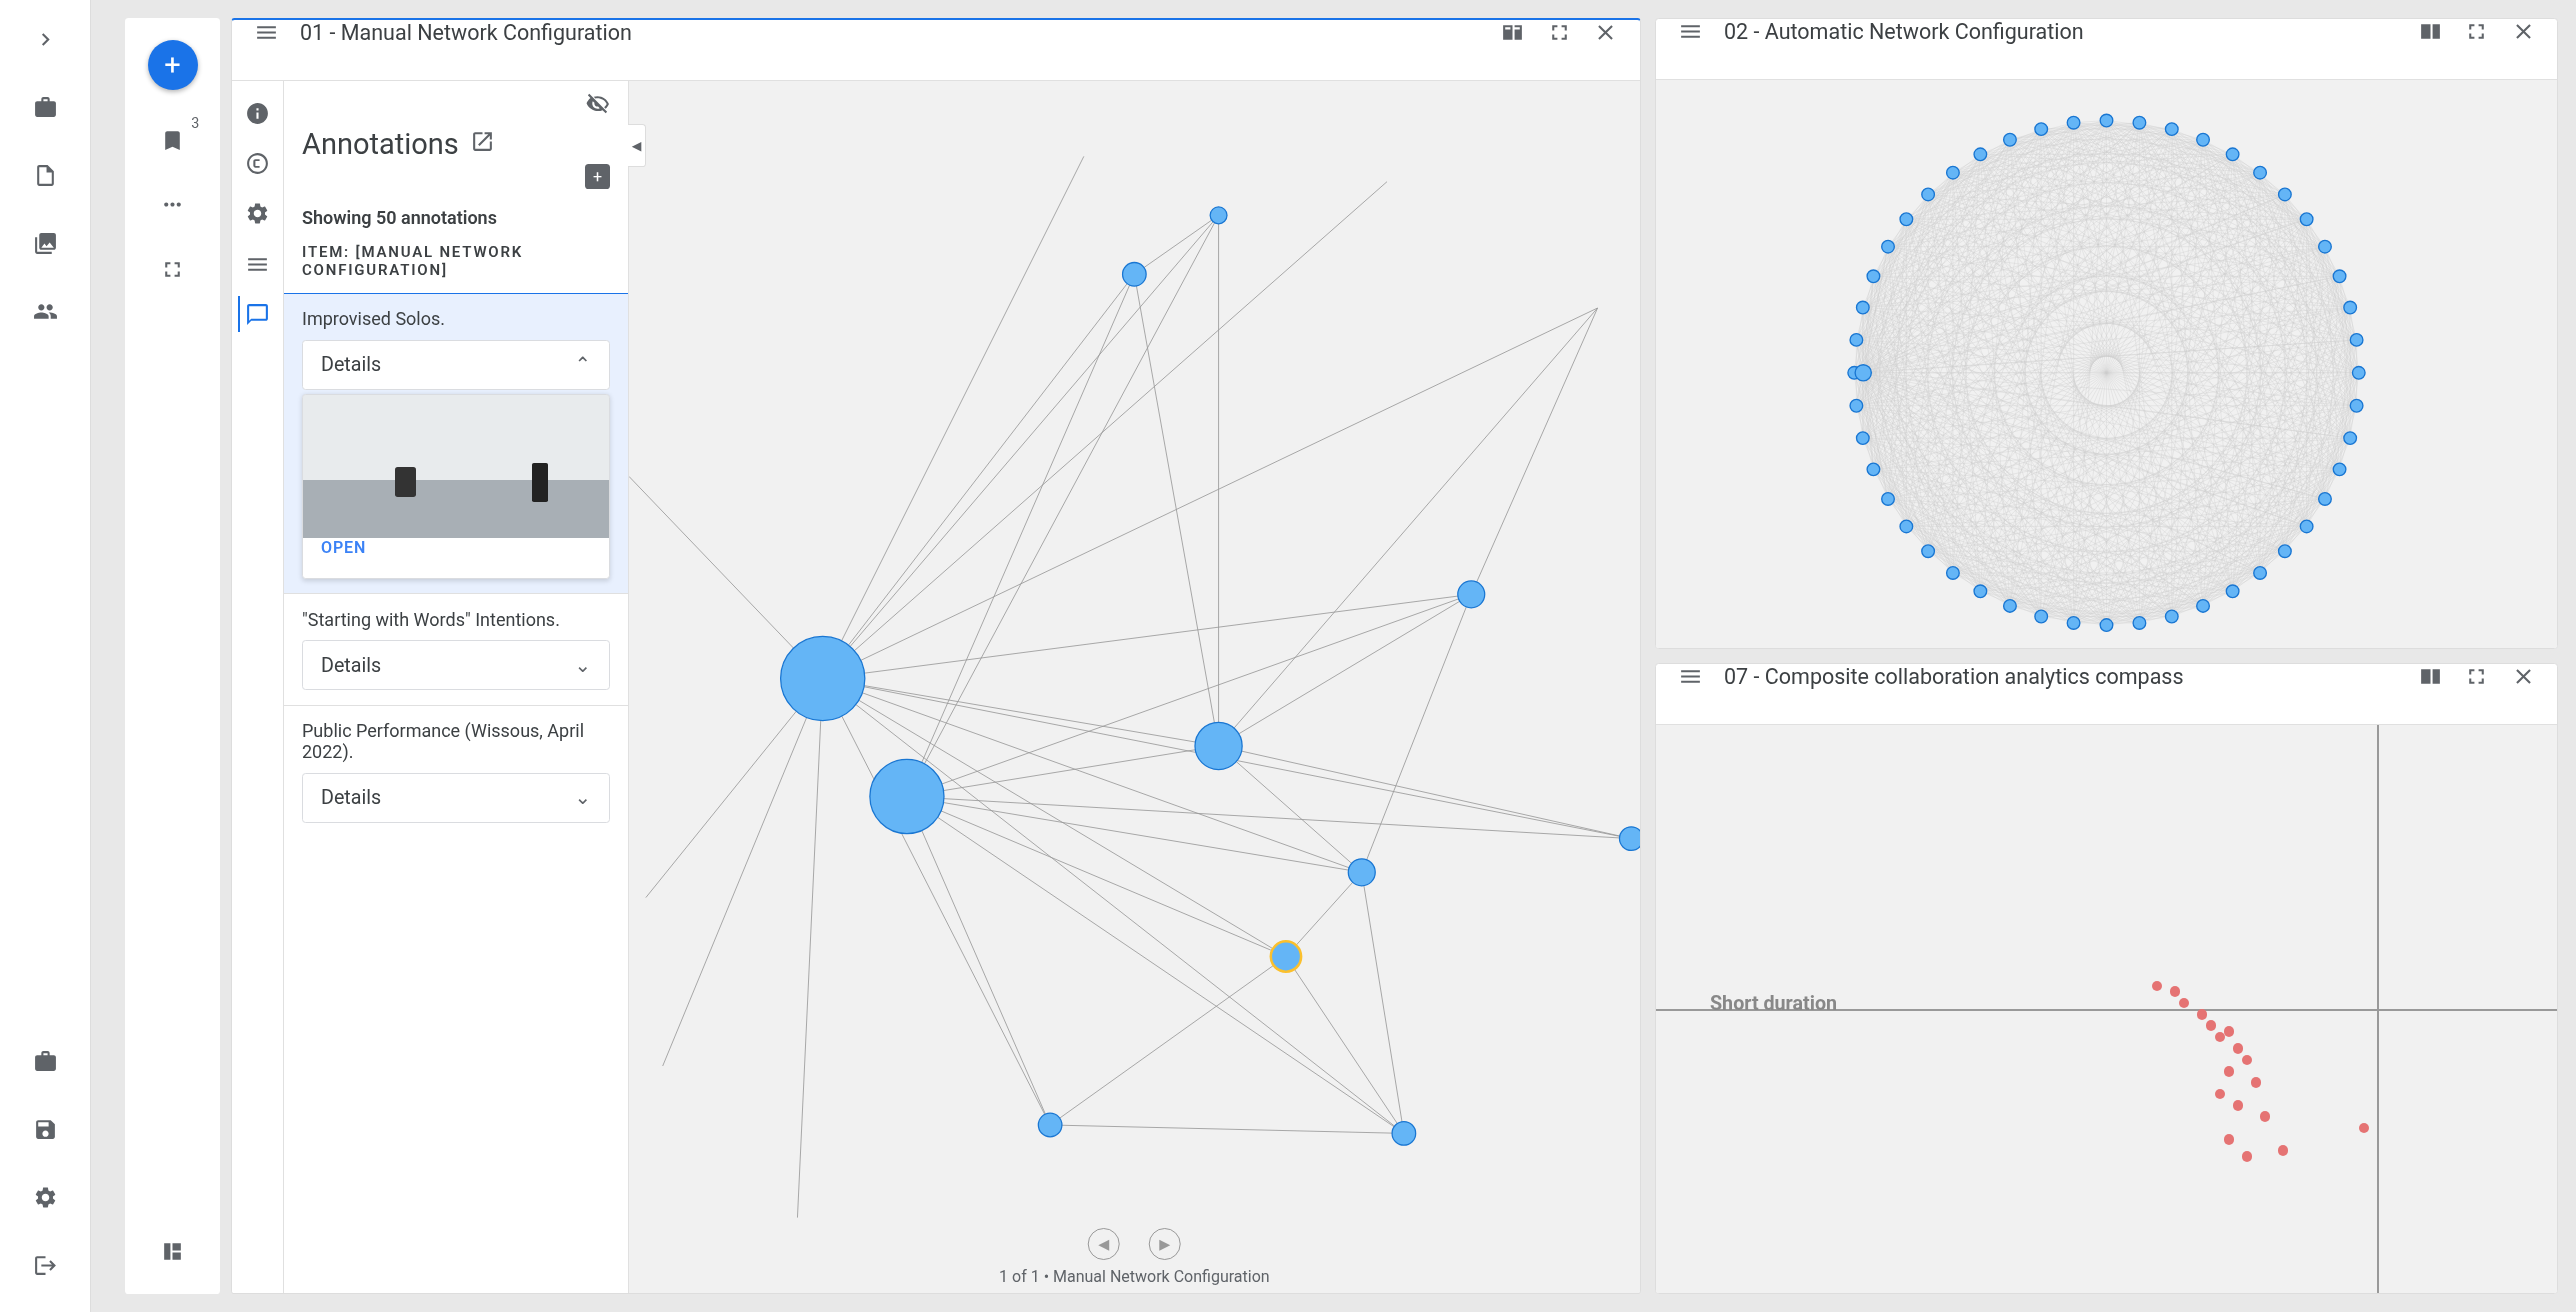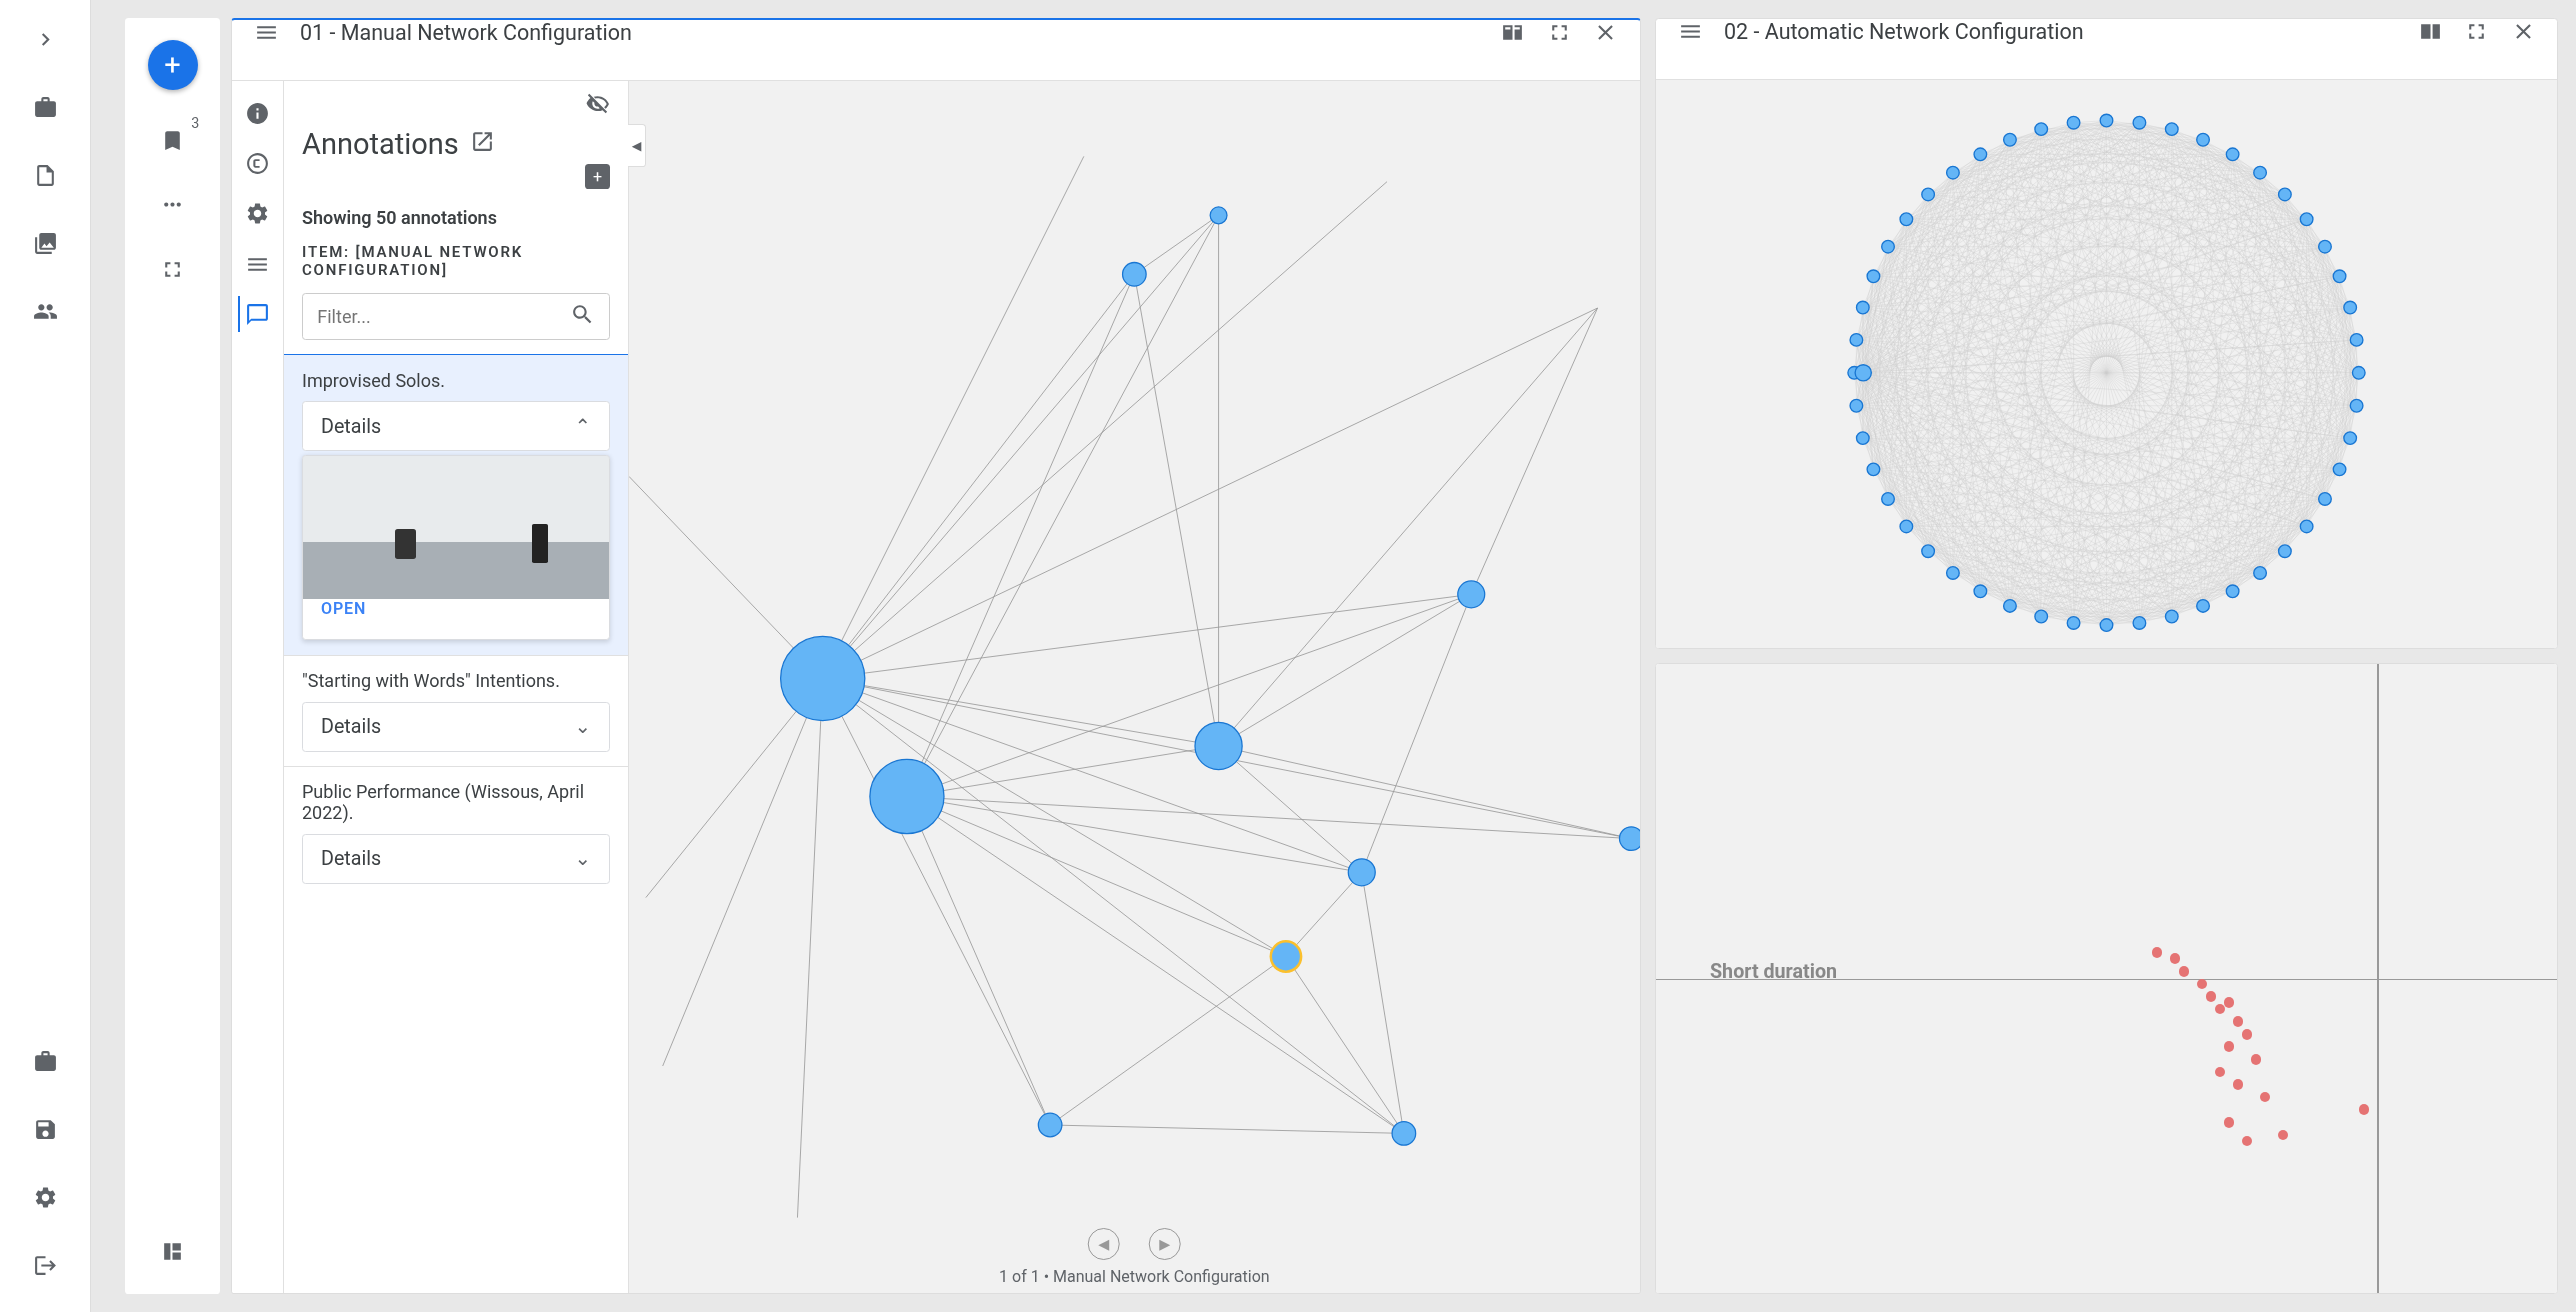--- a/index.html
+++ b/index.html
@@ -230,28 +230,20 @@
           <span>Annotations</span>
           <span class="open-new"><svg class="icon-svg" viewBox="0 0 24 24">
                 <path fill="currentColor" d="M19 19H5V5h7V3H5c-1.1 0-2 .9-2 2v14c0 1.1.9 2 2 2h14c1.1 0 2-.9 2-2v-7h-2v7zM14 3v2h3.59l-9.83 9.83 1.41 1.41L19 6.41V10h2V3h-7z"></path>
               </svg></span>
         </div>
         <div class="anno-add-row">
             <div class="add-box">+</div>
           </div>
         <div class="anno-count">Showing 50 annotations</div>
         <div class="anno-item-label">ITEM: [MANUAL NETWORK CONFIGURATION]</div>
-        <div class="filter-row">
-          <div class="filter-box">
-            <input type="text" placeholder="Filter..." style="">
-            <span class="search-ic"><svg class="icon-svg" viewBox="0 0 24 24">
-                  <path fill="currentColor" d="M15.5 14h-.79l-.28-.27C15.41 12.59 16 11.11 16 9.5 16 5.91 13.09 3 9.5 3S3 5.91 3 9.5 5.91 16 9.5 16c1.61 0 3.09-.59 4.23-1.57l.27.28v.79l5 4.99L20.49 19l-4.99-5zm-6 0C7.01 14 5 11.99 5 9.5S7.01 5 9.5 5 14 7.01 14 9.5 11.99 14 9.5 14z"></path>
-                </svg></span>
-          </div>
-        </div>
 
         <div class="anno-list">
           <div class="anno-card selected">
             <div class="card-title">Improvised Solos.</div>
             <div class="details-toggle">
               <span>Details</span>
               <span class="chev">⌃</span>
             </div>
             <div class="details-expanded">
               <div class="thumb">
@@ -1125,20 +1117,37 @@
             <circle class="node" cx="359.9999999999999" cy="82.51288694035725" r="7"></circle>
             <circle class="node" cx="392.8486389377747" cy="66.31373089683979" r="7"></circle>
             <circle class="node" cx="427.5306673712942" cy="54.5407686390609" r="7"></circle>
             <circle class="node" cx="463.4526661783855" cy="47.39543881533308" r="7"></circle>
             <circle class="node" cx="230" cy="325" r="9"></circle>
           </svg>
       </div>
     </div>
 
     <div class="panel panel-3">
+      <div class="panel-header">
+        <span class="menu-icon"><svg class="icon-svg" viewBox="0 0 24 24">
+              <path fill="currentColor" d="M3 18h18v-2H3v2zm0-5h18v-2H3v2zm0-7v2h18V6H3z"></path>
+            </svg></span>
+        <span class="title">07 - Composite collaboration analytics compass</span>
+        <div class="actions">
+          <span><svg class="icon-svg" viewBox="0 0 24 24">
+                <path fill="currentColor" d="M21 5h-7v14h7V5zm-9 0H3v14h9V5z"></path>
+              </svg></span>
+          <span><svg class="icon-svg" viewBox="0 0 24 24">
+                <path fill="currentColor" d="M7 14H5v5h5v-2H7v-3zm-2-4h2V7h3V5H5v5zm12 7h-3v2h5v-5h-2v3zM14 5v2h3v3h2V5h-5z"></path>
+              </svg></span>
+          <span><svg class="icon-svg" viewBox="0 0 24 24">
+                <path fill="currentColor" d="M19 6.41L17.59 5 12 10.59 6.41 5 5 6.41 10.59 12 5 17.59 6.41 19 12 13.41 17.59 19 19 17.59 13.41 12z"></path>
+              </svg></span>
+        </div>
+      </div>
       <div class="panel-body">
         <div class="scatter-axis-v"></div>
         <div class="scatter-axis-h"></div>
         <div class="scatter-label">Short duration</div>
         <div class="scatter-dot" style="left:55%; top:45%;"></div>
         <div class="scatter-dot" style="left:57%; top:46%;"></div>
         <div class="scatter-dot" style="left:58%; top:48%;"></div>
         <div class="scatter-dot" style="left:60%; top:50%;"></div>
         <div class="scatter-dot" style="left:61%; top:52%;"></div>
         <div class="scatter-dot" style="left:62%; top:54%;"></div>

